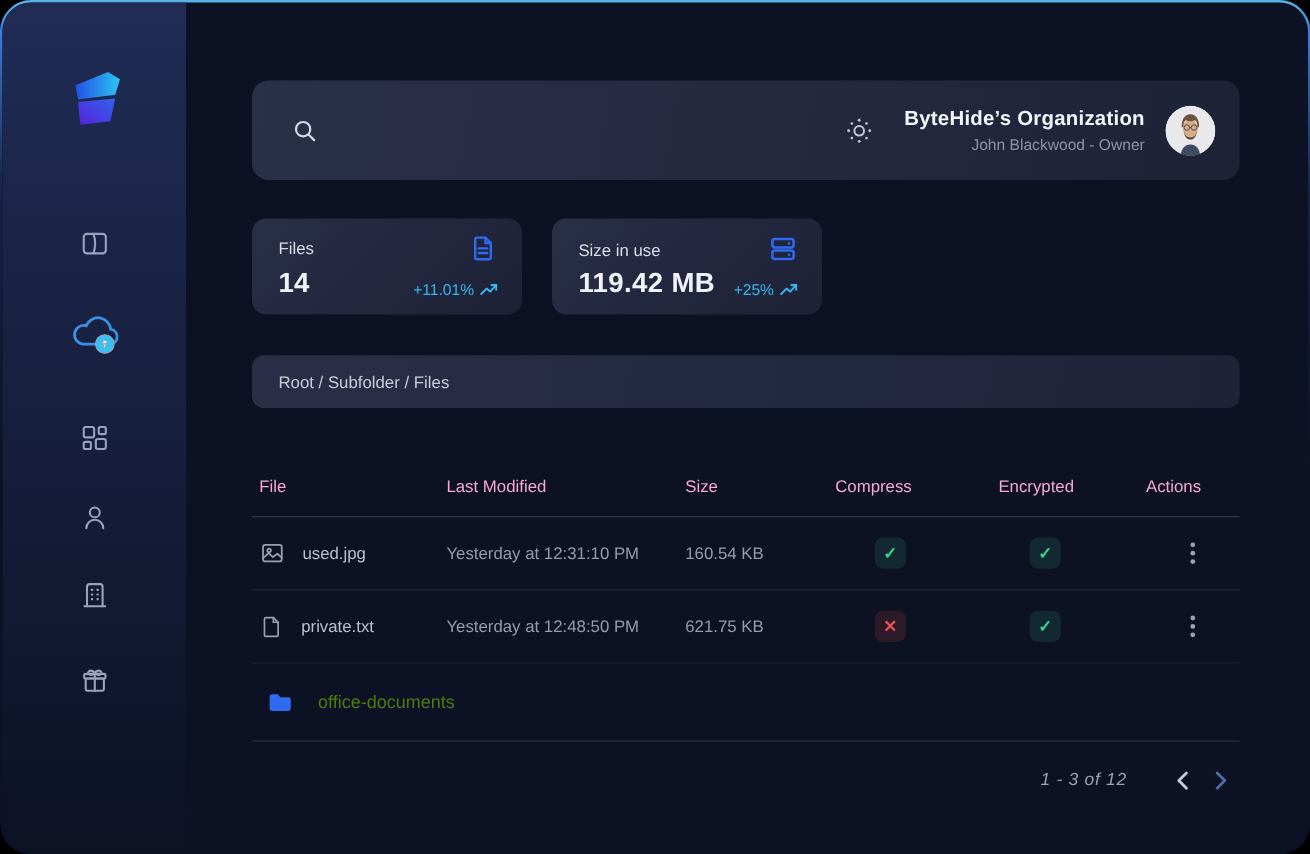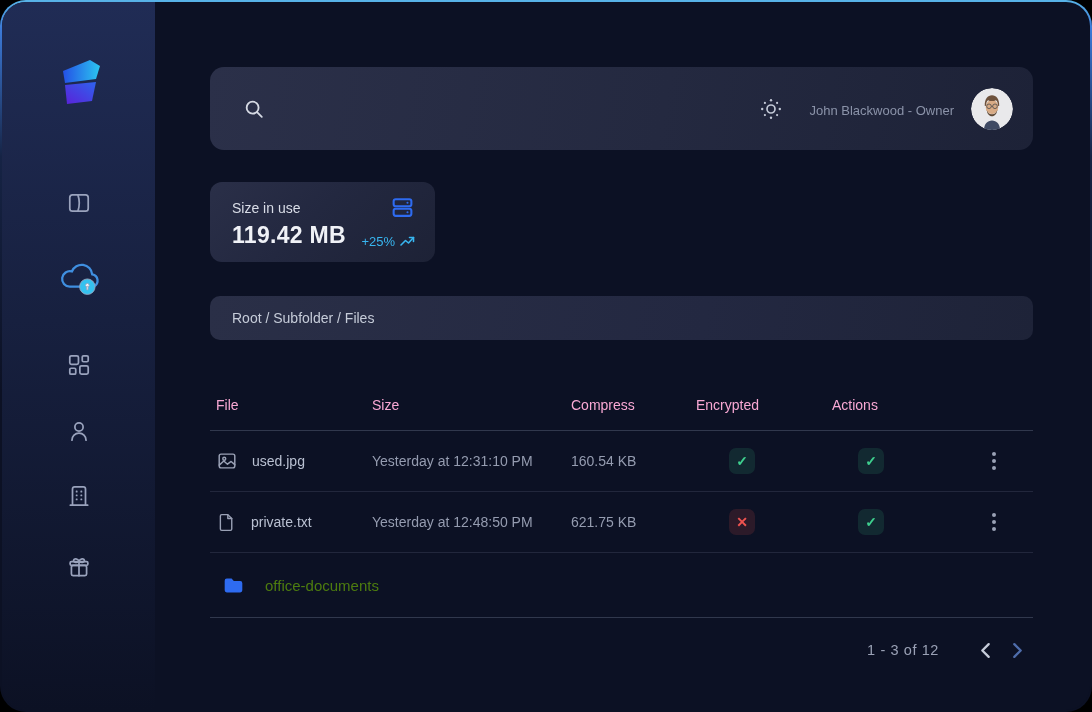--- a/index.html
+++ b/index.html
@@ -98,21 +98,21 @@
   .badge.cross { background:rgba(239,83,80,0.14); color:#ef5350; margin-left:33px; }
   .kebab { margin-left:29px; width:20px; height:26px; display:flex; flex-direction:column; align-items:center; justify-content:center; gap:3px; cursor:pointer; }
   .kebab i { width:4px; height:4px; border-radius:50%; background:#9aa1b5; }
   .folder-row {
     height:65px; display:flex; align-items:center; gap:20px; padding-left:12px;
     border-bottom:1px solid rgba(148,157,184,0.28); cursor:pointer;
   }
   .folder-name { color:#4d7c0f; font-size:15px; }
 
   
-  .pagination { margin-top:16px; display:flex; justify-content:flex-end; align-items:center; }
+  .pagination { margin-top:16px; display:flex; justify-content:flex-end; align-items:center;font-style:italic; }
   .page-label { color:#9aa1b5; font-size:14.5px; letter-spacing:.6px; margin-right:30px; }
   .page-btn { width:32px; height:32px; display:flex; align-items:center; justify-content:center; cursor:pointer; }
   .page-btn.prev svg { stroke:#c6ccda; }
   .page-btn.next svg { stroke:#4e6caa; }
 </style>
 </head>
 <body>
 
 <div class="frame">
   <div class="window">
@@ -211,20 +211,21 @@
                 <circle cx="3.2" cy="12" r="1.2"></circle>
                   <circle cx="20.8" cy="12" r="1.2"></circle>
                 <circle cx="5.9" cy="5.9" r="1.1"></circle>
                   <circle cx="18.1" cy="5.9" r="1.1"></circle>
                 <circle cx="5.9" cy="18.1" r="1.1"></circle>
                   <circle cx="18.1" cy="18.1" r="1.1"></circle>
               </g>
             </svg>
           </span>
           <div class="org-block">
+            <div class="org-name">ByteHide’s Organization</div>
             <div class="org-role">John Blackwood - Owner</div>
           </div>
           <div class="avatar">
             <svg width="42" height="42" viewBox="0 0 42 42">
               <defs>
                   <clipPath id="avc">
                     <circle cx="21" cy="21" r="21"></circle>
                   </clipPath>
                 </defs>
               <g clip-path="url(#avc)">
@@ -239,20 +240,41 @@
                   <line x1="20.3" y1="18.3" x2="21.7" y2="18.3"></line>
                 </g>
               </g>
             </svg>
           </div>
         </div>
       </div>
 
       <div class="stats">
 
+        <div class="stat-card small">
+          <div class="stat-top">
+            <span class="stat-label">Files</span>
+            <svg width="24" height="24" viewBox="0 0 24 24" fill="none" stroke="#2e6bf0" stroke-width="2" stroke-linecap="round" stroke-linejoin="round">
+              <path d="M6.5 3h7L18 7.5v12A1.5 1.5 0 0 1 16.5 21h-10A1.5 1.5 0 0 1 5 19.5v-15A1.5 1.5 0 0 1 6.5 3z"></path>
+              <path d="M13.5 3v4.5H18"></path>
+              <line x1="8" y1="12" x2="15" y2="12"></line>
+              <line x1="8" y1="15.8" x2="15" y2="15.8"></line>
+            </svg>
+          </div>
+          <div class="stat-bottom">
+            <span class="stat-value">14</span>
+            <span class="trend">
+              <span>+11.01%</span>
+              <svg width="15" height="11" viewBox="0 0 15 11" fill="none" stroke="#38b6f0" stroke-width="1.6" stroke-linecap="round" stroke-linejoin="round">
+                <polyline points="1,9 5.5,4.5 8.5,7 13.5,1.5"></polyline>
+                  <polyline points="9.5,1.5 13.5,1.5 13.5,5.5"></polyline>
+              </svg>
+            </span>
+          </div>
+        </div>
 
         <div class="stat-card small">
           <div class="stat-top">
             <span class="stat-label">Size in use</span>
             <svg width="25" height="25" viewBox="0 0 24 24" fill="none" stroke="#2e6bf0" stroke-width="2" stroke-linecap="round" stroke-linejoin="round">
               <rect x="3.5" y="4" width="17" height="6.8" rx="2"></rect>
               <rect x="3.5" y="13.2" width="17" height="6.8" rx="2"></rect>
               <line x1="16.8" y1="7.4" x2="16.8" y2="7.4"></line>
               <line x1="16.8" y1="16.6" x2="16.8" y2="16.6"></line>
             </svg>
@@ -271,20 +293,21 @@
 
       </div>
 
       <div class="breadcrumb">
         <span>Root / Subfolder / Files</span>
       </div>
 
       <div class="table">
         <div class="thead">
           <span class="th">File</span>
+          <span class="th">Last Modified</span>
           <span class="th">Size</span>
           <span class="th">Compress</span>
           <span class="th">Encrypted</span>
           <span class="th">Actions</span>
         </div>
 
         <div class="trow">
           <span class="cell file-cell">
             <svg width="22" height="22" viewBox="0 0 24 24" fill="none" stroke="#9aa1b5" stroke-width="1.6" stroke-linecap="round" stroke-linejoin="round">
               <rect x="3.5" y="4.5" width="17" height="15" rx="2"></rect>

